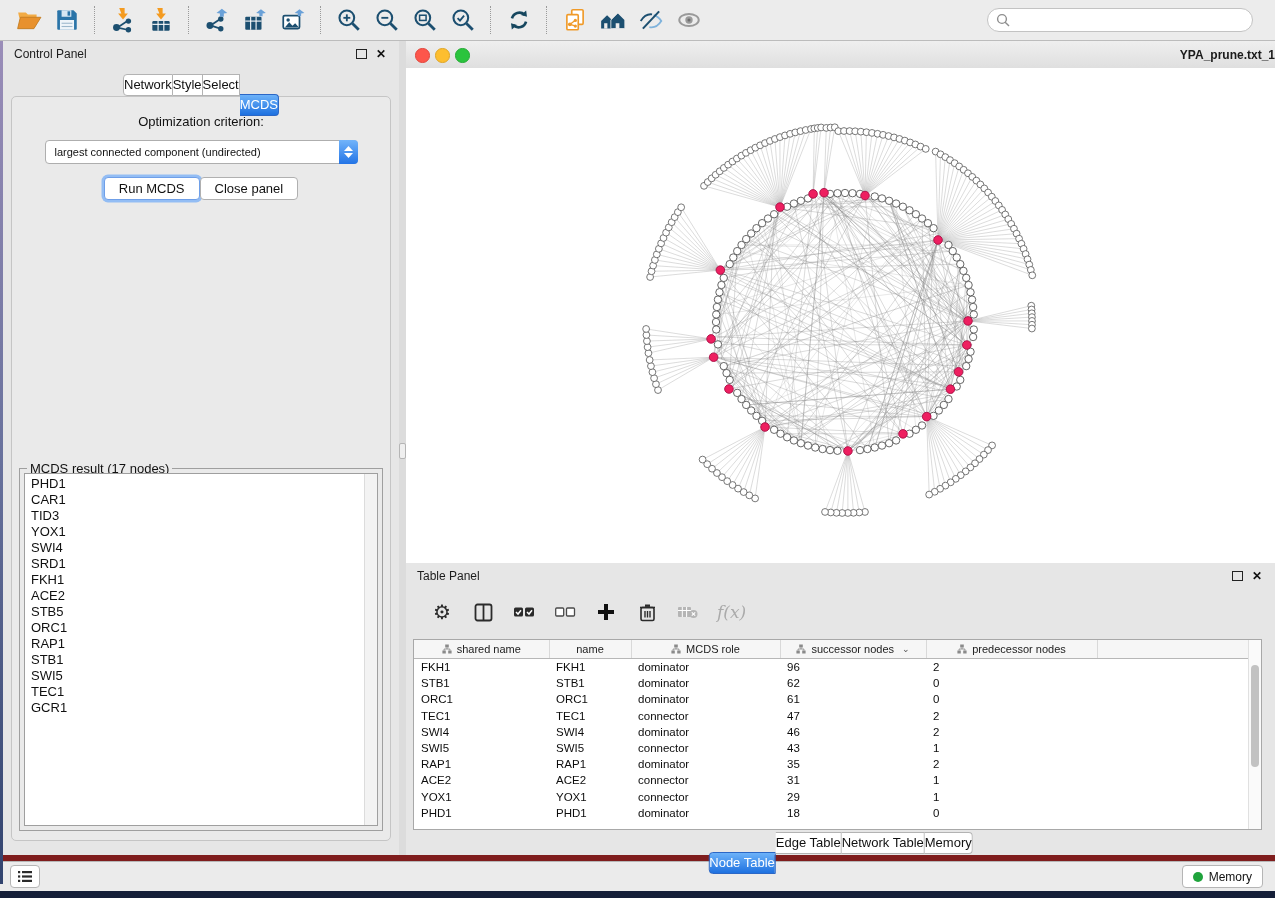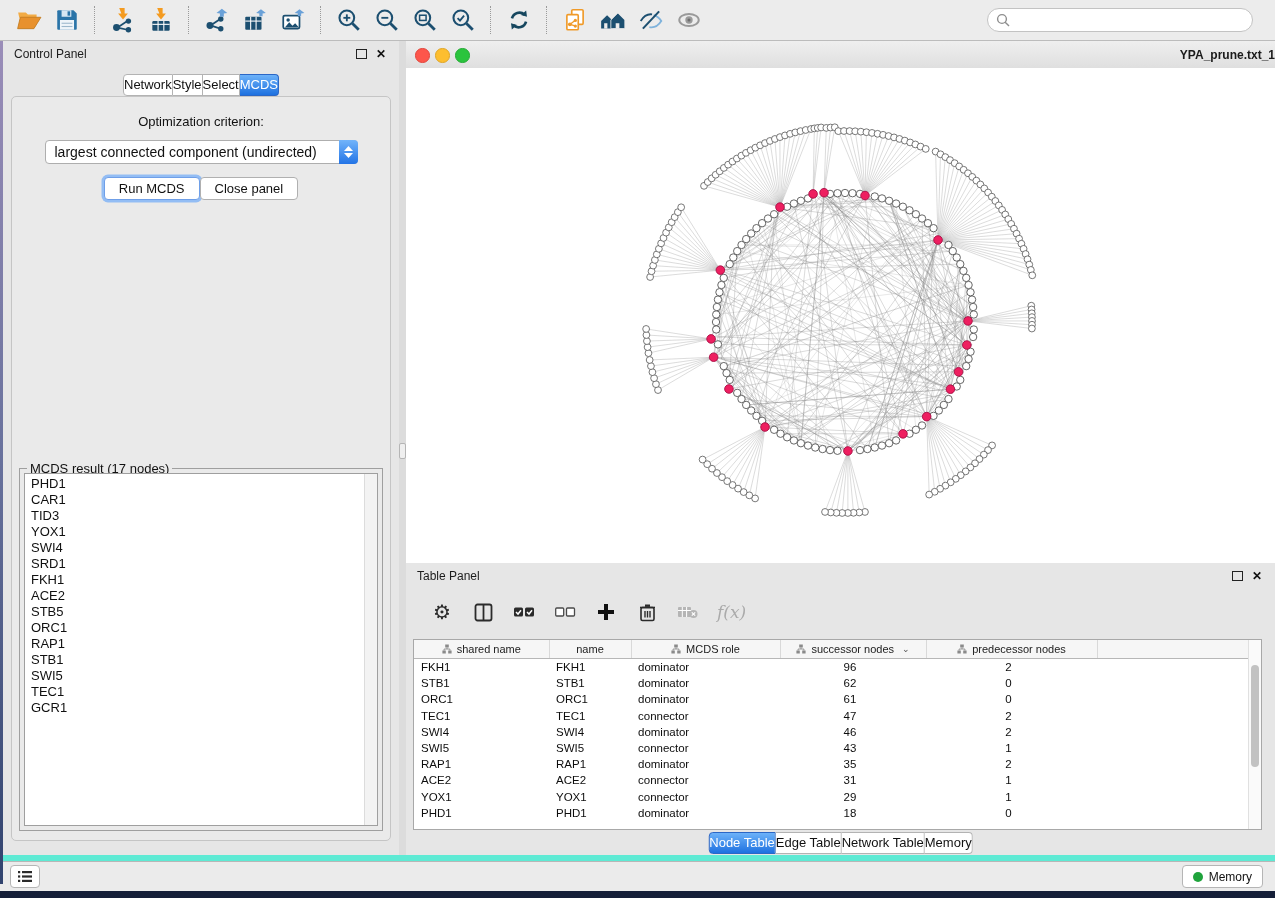--- a/index.html
+++ b/index.html
@@ -2,21 +2,21 @@
 <html><head>
 <meta charset="utf-8">
 <style>
   html,body{margin:0;padding:0;}
   body{width:1275px;height:898px;position:relative;overflow:hidden;
        font-family:"Liberation Sans",sans-serif;background:#1a2440;
        -webkit-font-smoothing:antialiased;}
   .desktop{position:absolute;inset:0;background:linear-gradient(180deg,#233457,#141e38);}
   .strip-left{position:absolute;left:0;top:41px;width:3px;bottom:7px;
        background:linear-gradient(#9a8db8,#68719c,#31436e);z-index:3;}
-  .app{position:absolute;left:0;top:0;right:0;bottom:7px;background:#5eead4;}
+  .app{position:absolute;left:0;top:0;right:0;bottom:7px;background:#7f1d1d;}
 
   
   .toolbar{position:absolute;left:0;top:0;right:0;height:41px;background:#ececec;
        border-bottom:1px solid #bcbcbc;display:flex;align-items:center;padding:0 0 0 10px;box-sizing:border-box;}
   .tbtn{width:34px;height:32px;border:none;background:transparent;padding:3px;margin:0 2px;
        display:flex;align-items:center;justify-content:center;cursor:default;}
   .tsep{width:1px;height:28px;border-left:1px dotted #9a9a9a;margin:0 8px;}
   .search{margin-left:auto;margin-right:22px;width:266px;height:24px;background:#fff;
        border:1px solid #c3c3c3;border-radius:12px;display:flex;align-items:center;padding:0 8px;box-sizing:border-box;}
   .search input{border:none;outline:none;flex:1;font-size:12px;background:transparent;margin-left:5px;
@@ -29,27 +29,27 @@
   .float-ic{width:9px;height:8px;border:1.4px solid #222;display:inline-block;}
   .close-ic{font-size:12px;font-weight:700;color:#111;line-height:1;}
 
   
   .control-panel{position:absolute;left:3px;top:41px;width:396px;bottom:36px;background:#e6e6e6;}
   .seg-tabs{position:absolute;top:33px;left:50%;transform:translateX(-50%);display:flex;z-index:2;}
   .seg{height:20px;line-height:20px;padding:0 0;background:#fff;border:1px solid #b3b3b3;border-left:none;
        font-size:13px;color:#111;white-space:nowrap;}
   .seg:first-child{border-left:1px solid #b3b3b3;border-radius:4px 0 0 4px;}
   .seg:last-child{border-radius:0 4px 4px 0;}
-  .seg.sel{background:linear-gradient(#6cb2f9,#1e71e0);color:#fff;border-color:#2b67c6;}
+  .seg.sel{background:linear-gradient(#6cb2f9,#1e71e0);color:#fff;border-color:#2b67c6;margin-top:20px;}
   .control-inner{position:absolute;left:8px;right:8px;top:55px;bottom:14px;background:#eaeaea;
        border:1px solid #c5c5c5;border-radius:5px;}
   .opt-label{margin-top:17px;text-align:center;font-size:13px;color:#111;}
   .dropdown{margin:11px auto 0;width:313px;height:24px;background:#fff;border:1px solid #aeaeae;
        border-radius:4px;position:relative;display:flex;align-items:center;box-sizing:border-box;}
-  .dropdown .val{font-size:14px;margin-left:9px;color:#111;}
+  .dropdown .val{font-size:11px;margin-left:9px;color:#111;}
   .stepper{position:absolute;right:-1px;top:-1px;width:19px;height:24px;border-radius:0 4px 4px 0;
        background:linear-gradient(#72b4fa,#2374e6);display:flex;flex-direction:column;align-items:center;justify-content:center;gap:2px;}
   .stepper svg{display:block;}
   .btn-row{margin-top:13px;display:flex;justify-content:center;}
   .aqua-btn{height:23px;background:#fff;border:1px solid #b0b0b0;border-radius:4px;font-size:13px;
        color:#111;padding:0 14px;font-family:"Liberation Sans",sans-serif;}
   .aqua-btn.focused{box-shadow:0 0 0 2.5px #93bdf4;border-color:#6f9fe8;}
   .groupbox{position:absolute;left:7px;right:7px;top:371px;bottom:9px;border:1px solid #9f9f9f;}
   .group-title{position:absolute;top:-8px;left:7px;background:#eaeaea;padding:0 3px;font-size:13px;color:#111;}
   .result-list{position:absolute;inset:4px;background:#fff;border:1px solid #9f9f9f;overflow:hidden;
@@ -81,21 +81,21 @@
   .gear-txt{font-size:20px;color:#2b2b2b;line-height:1;}
   .fx{font-family:"DejaVu Serif",serif;font-style:italic;font-size:17px;color:#aaa;}
   .tablewrap{position:absolute;left:7px;right:13px;top:76px;height:189px;background:#fff;border:1px solid #a8a8a8;overflow:hidden;}
   table.grid{border-collapse:collapse;table-layout:fixed;width:100%;}
   table.grid th{height:18px;background:#f6f6f6;border-right:1px solid #d9d9d9;border-bottom:1px solid #b7b7b7;
        font-size:11px;font-weight:400;color:#222;text-align:center;padding:0;white-space:nowrap;overflow:hidden;}
   table.grid th .thwrap{display:inline-flex;align-items:center;gap:5px;}
   table.grid th.filler{border-right:none;}
   .chev{font-size:9px;color:#555;margin-left:3px;}
   table.grid td{height:16.2px;font-size:11.5px;color:#0d0d0d;padding:0 4px 0 7px;white-space:nowrap;overflow:hidden;}
-  table.grid td.num{text-align:center;padding-right:13px;}
+  table.grid td.num{text-align:left;padding-right:13px;}
   .vscroll{position:absolute;right:0;top:0;bottom:0;width:12px;background:#fafafa;border-left:1px solid #e0e0e0;}
   .vscroll .thumb{position:absolute;left:1.5px;width:8px;top:25px;height:102px;background:#c2c2c2;border-radius:5px;}
   .bottom-tabs{position:absolute;left:50%;transform:translateX(-50%);top:269px;display:flex;}
 
   
   .statusbar{position:absolute;left:0;right:0;bottom:0;height:29px;background:#ebebeb;border-top:1px solid #b7b7b7;
        display:flex;align-items:center;}
   .list-btn{margin-left:10px;width:30px;height:23px;background:#fff;border:1px solid #b5b5b5;border-radius:4px;
        display:flex;align-items:center;justify-content:center;}
   .memory-btn{margin-left:auto;margin-right:12px;height:23px;background:#fff;border:1px solid #b5b5b5;border-radius:4px;

